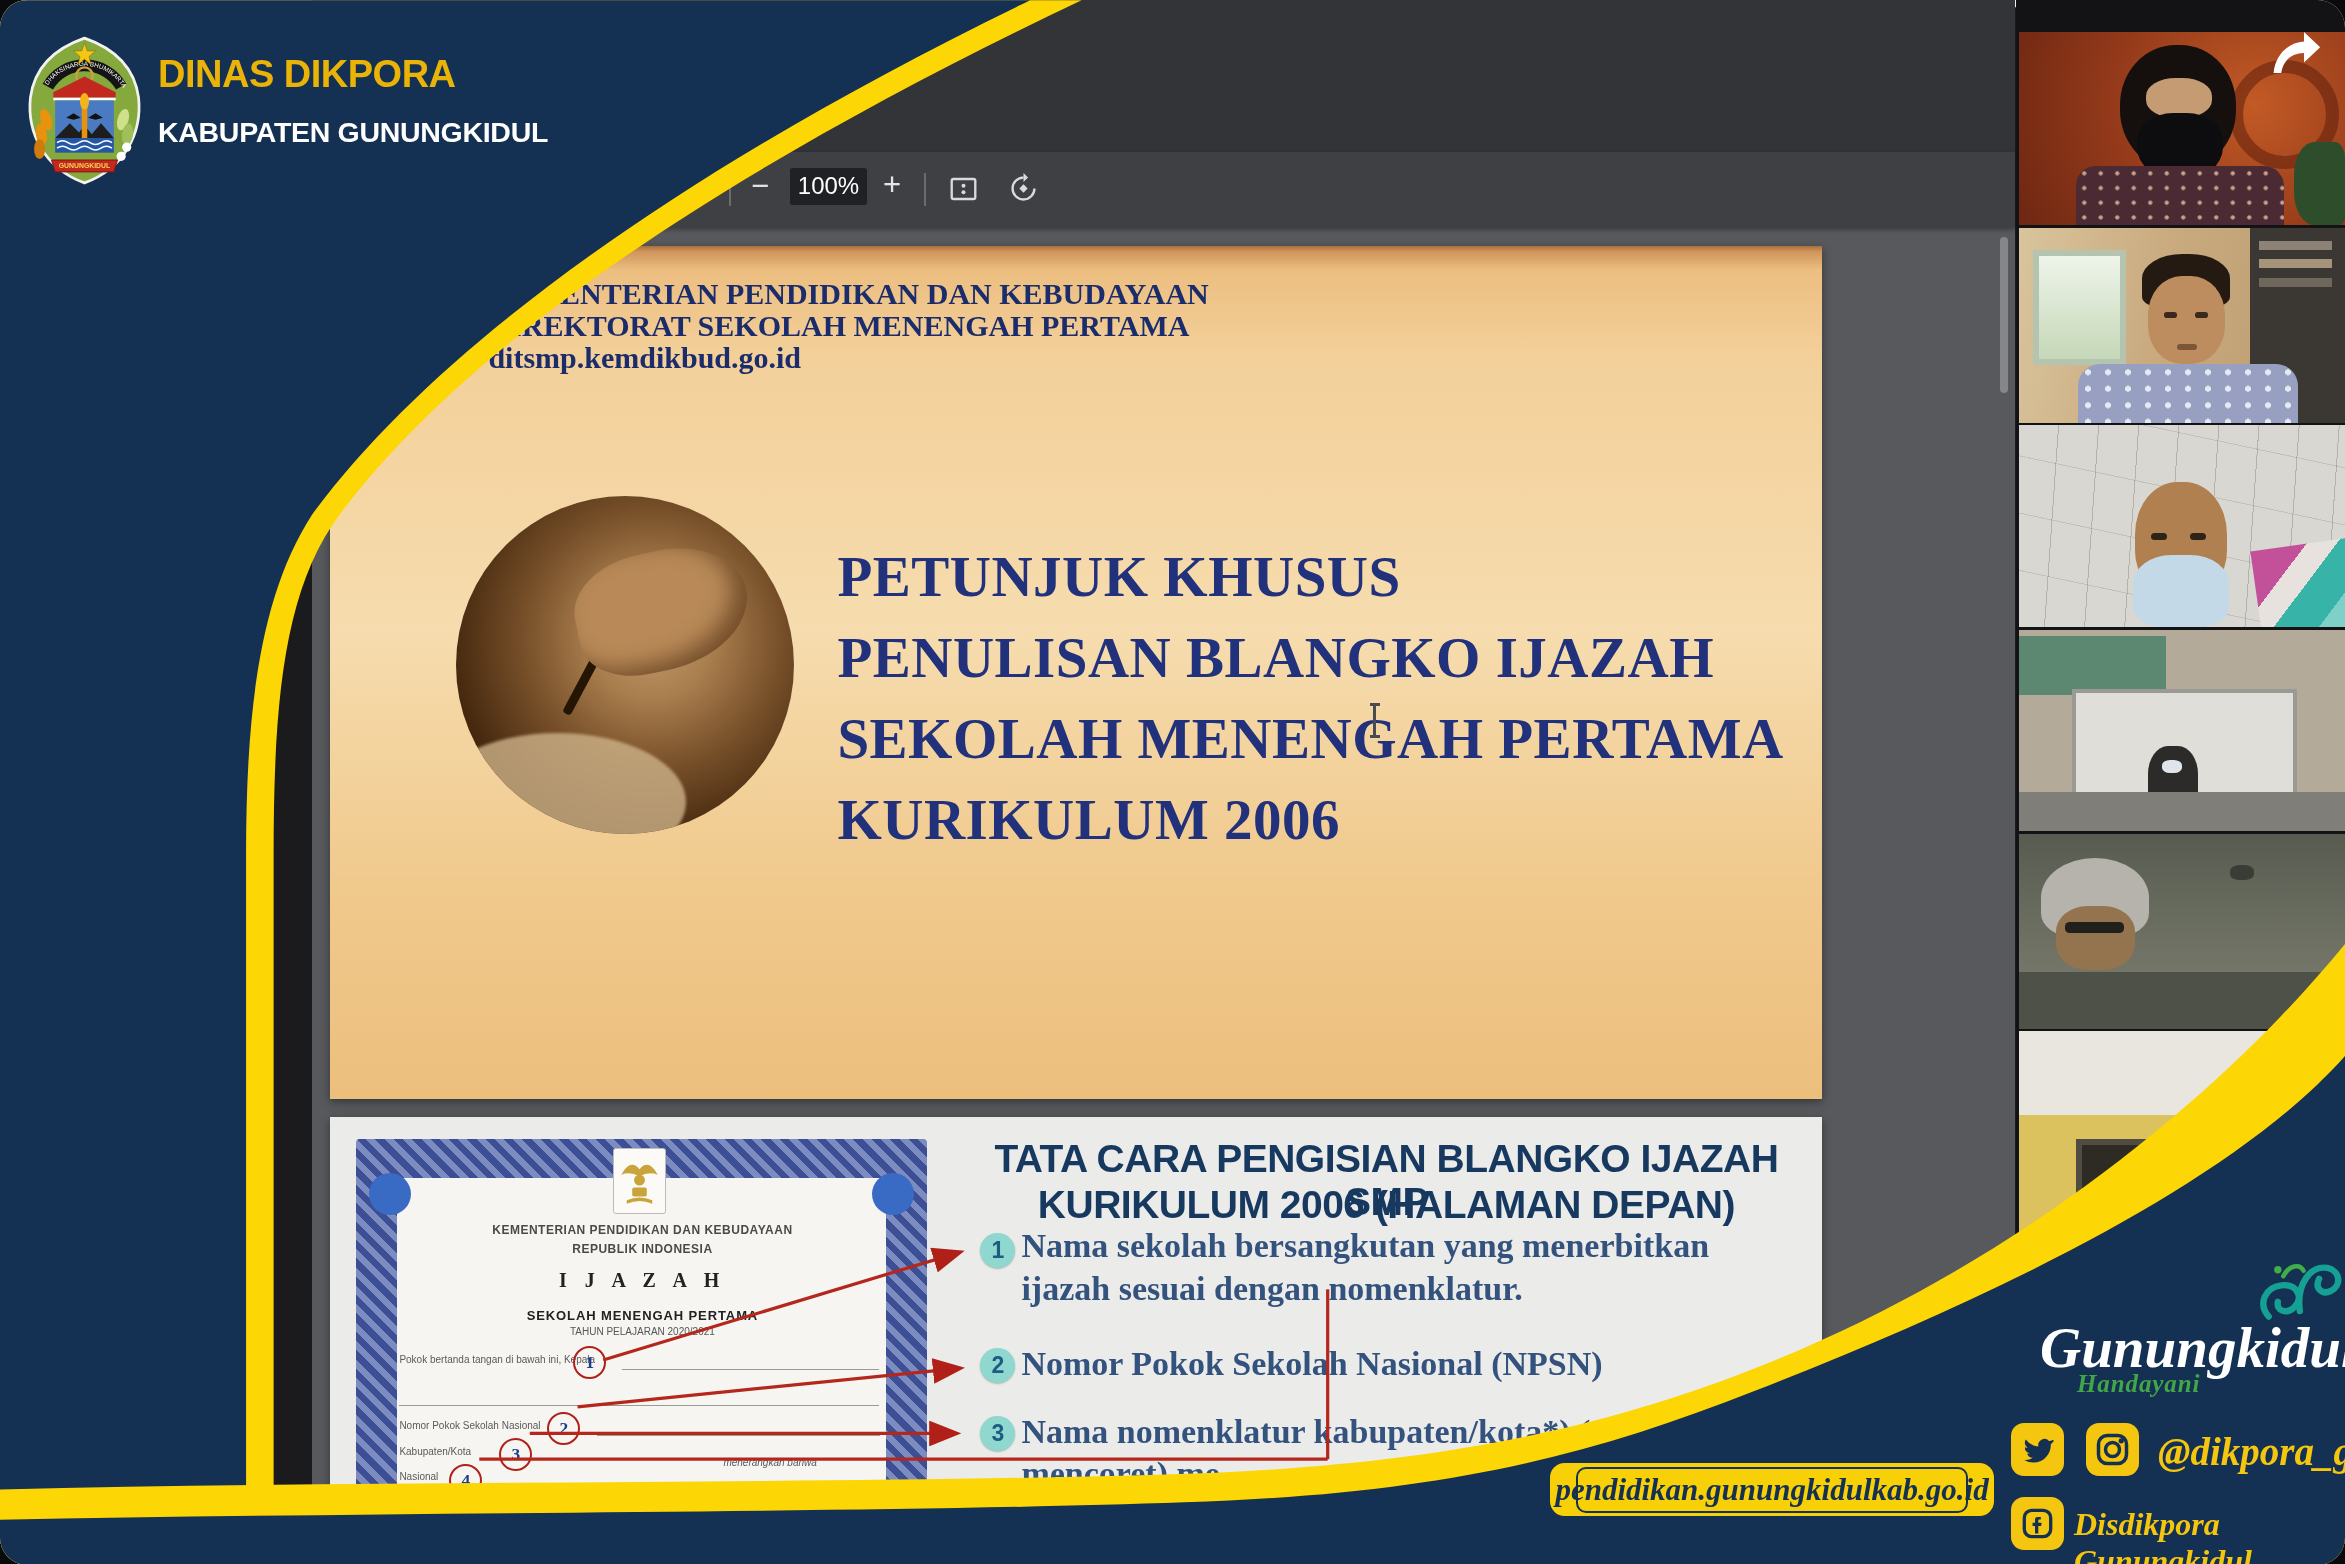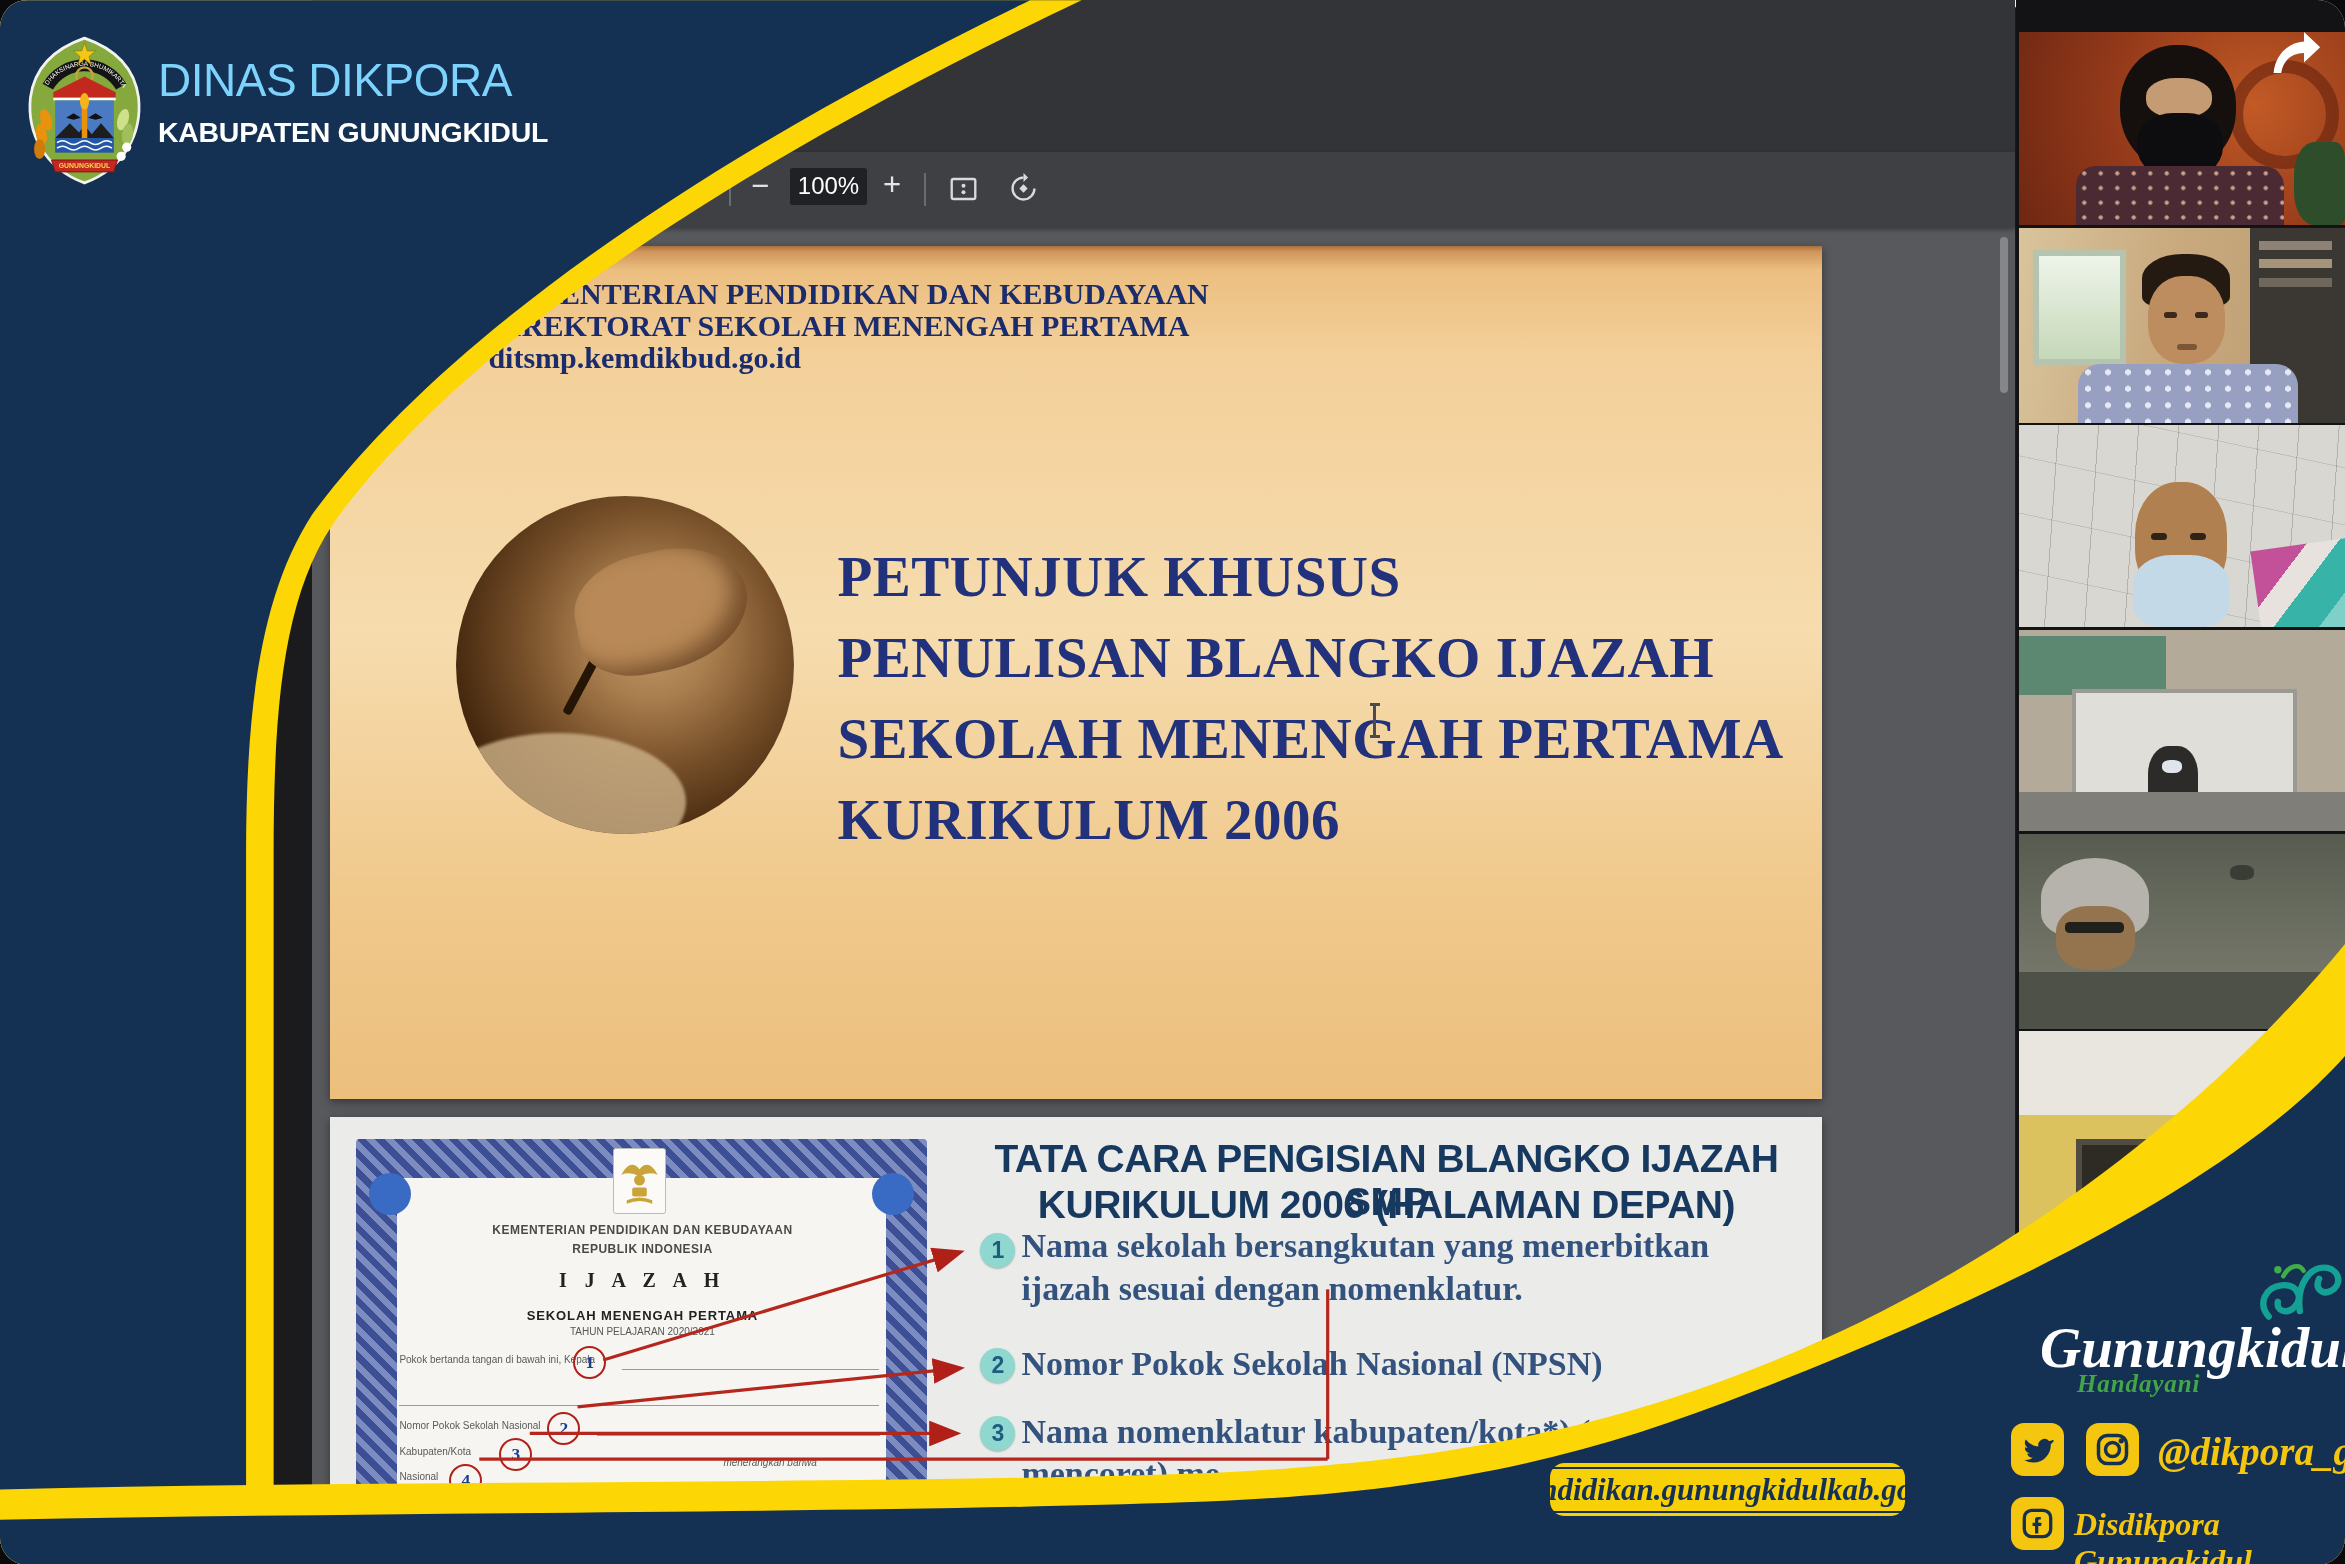--- a/index.html
+++ b/index.html
@@ -36,27 +36,27 @@
   .doc-title{color:#222;font-family:"Liberation Serif",serif;font-weight:bold;font-size:20px;letter-spacing:6.4px;text-align:center;}
   .doc-sub{color:#222;font-weight:bold;font-size:13px;letter-spacing:0.9px;text-align:center;}
   .doc-year{color:#555;font-size:10px;text-align:center;}
   .doc-label{color:#5a5a5a;font-size:10px;}
   .doc-line{position:absolute;height:0.9px;background:#9a9a96;}
   .red-ring{position:absolute;width:29px;height:29px;border-radius:50%;border:2.8px solid #b02018;color:#1d3f8f;font-weight:bold;font-size:17.4px;display:flex;align-items:center;justify-content:center;font-family:"Liberation Serif",serif;}
   
   .video-col{left:2016px;top:0;width:330px;height:1565px;background:#131315;}
   .tile{position:absolute;left:2.8px;width:327px;overflow:hidden;}
   
-  .agency1{color:#7dd3fc;font-weight:normal;font-size:46px;letter-spacing:-0.5px;}
+  .agency1{color:#eab308;font-weight:bold;font-size:38px;letter-spacing:-0.5px;}
   .agency2{color:#fff;font-weight:bold;font-size:28.5px;letter-spacing:-0.3px;}
   .brand-name{color:#fff;font-family:"Liberation Serif",serif;font-style:italic;font-weight:bold;font-size:57px;}
   .brand-tag{color:#42a648;font-family:"Liberation Serif",serif;font-style:italic;font-weight:bold;font-size:25px;letter-spacing:0.9px;}
   .script-yellow{color:#f5c60f;font-family:"Liberation Serif",serif;font-style:italic;font-weight:bold;}
   .soc-icon{width:53px;height:53px;border-radius:13px;background:#f5c60f;display:flex;align-items:center;justify-content:center;}
-  .badge{left:1550px;top:1463px;width:355px;height:53px;background:#f8d008;border-radius:14.7px;display:flex;align-items:center;justify-content:center;}
+  .badge{left:1550px;top:1463px;width:444px;height:53px;background:#f8d008;border-radius:14.7px;display:flex;align-items:center;justify-content:center;}
   .badge-inner{width:388px;height:42px;border:2.8px solid #143052;border-radius:10px;display:flex;align-items:center;justify-content:center;}
   .badge-text{color:#143052;font-family:"Liberation Serif",serif;font-style:italic;font-weight:bold;font-size:31px;}
   .cursor-ibeam{width:2.8px;height:35px;background:#4a4a50;}
   .cursor-ibeam:before,.cursor-ibeam:after{content:"";position:absolute;left:-3.7px;width:10px;height:2.8px;background:#4a4a50;}
   .cursor-ibeam:after{bottom:0;}
 </style>
 </head>
 <body>
 
 <div class="stage">

